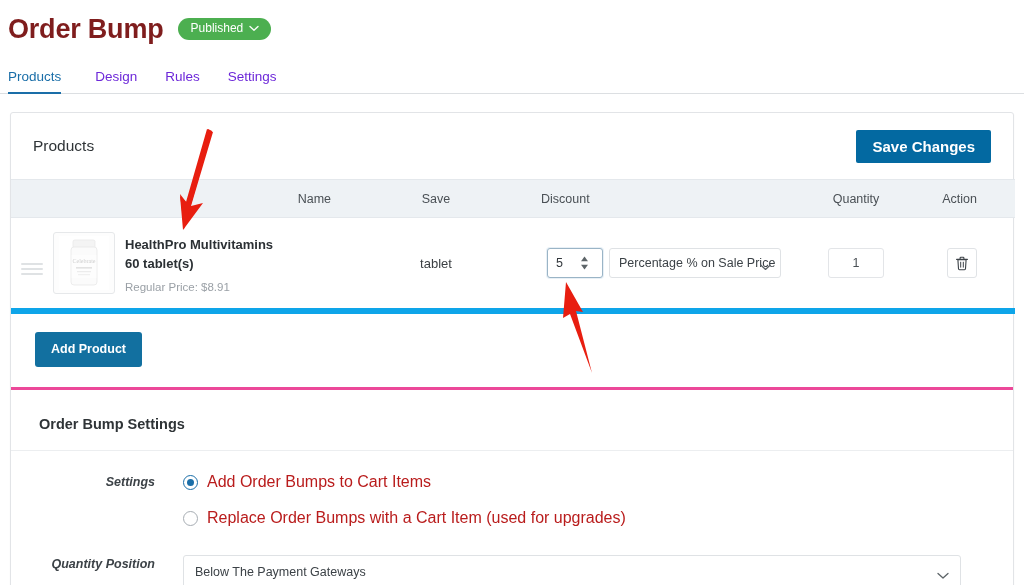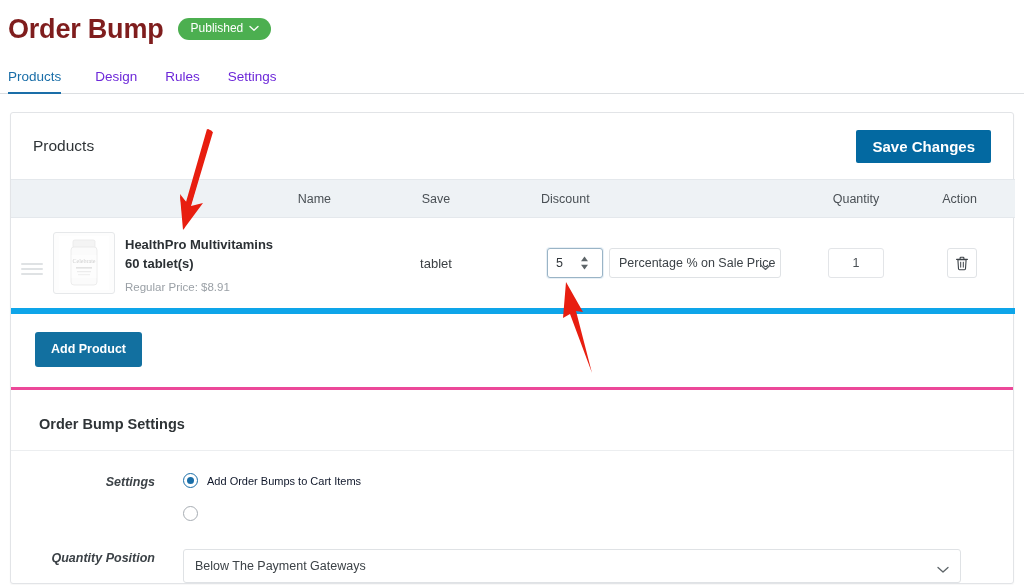--- a/index.html
+++ b/index.html
@@ -192,21 +192,21 @@
   .radio-line:last-child { margin-bottom: 0; }
   .radio {
     width: 15px; height: 15px; border-radius: 50%;
     border: 1px solid #a7adb3; background: #fff; flex: 0 0 15px;
     display: flex; align-items: center; justify-content: center;
   }
   .radio.on { border-color: #1a6ea8; }
   .radio.on:after {
     content:""; width: 7px; height: 7px; border-radius: 50%; background: #1a6ea8;
   }
-  .radio-label { font-size: 11px; color: #0f172a; }
+  .radio-label { font-size: 16px; color: #b91c1c; }
   .big-sel {
     position: relative;
     height: 34px; border: 1px solid #dfe2e5; border-radius: 3px; background: #fff;
     display: flex; align-items: center; padding: 0 30px 0 11px;
     font-size: 12.5px; color: #3c4247; cursor: pointer;
     margin-right: 24px;
   }
   .big-sel .chev-s { position: absolute; right: 11px; top: 13px; }
 
   
@@ -337,20 +337,21 @@
 
     <div class="frow">
       <div class="flabel">Settings</div>
       <div class="fctl">
         <label class="radio-line">
           <span class="radio on"></span>
           <span class="radio-label">Add Order Bumps to Cart Items</span>
         </label>
         <label class="radio-line">
           <span class="radio"></span>
+          <span class="radio-label">Replace Order Bumps with a Cart Item (used for upgrades)</span>
         </label>
       </div>
     </div>
 
     <div class="frow" style="padding-top:28px;">
       <div class="flabel">Quantity Position</div>
       <div class="fctl">
         <div class="big-sel">
           <span>Below The Payment Gateways</span>
           <span class="chev-s">

